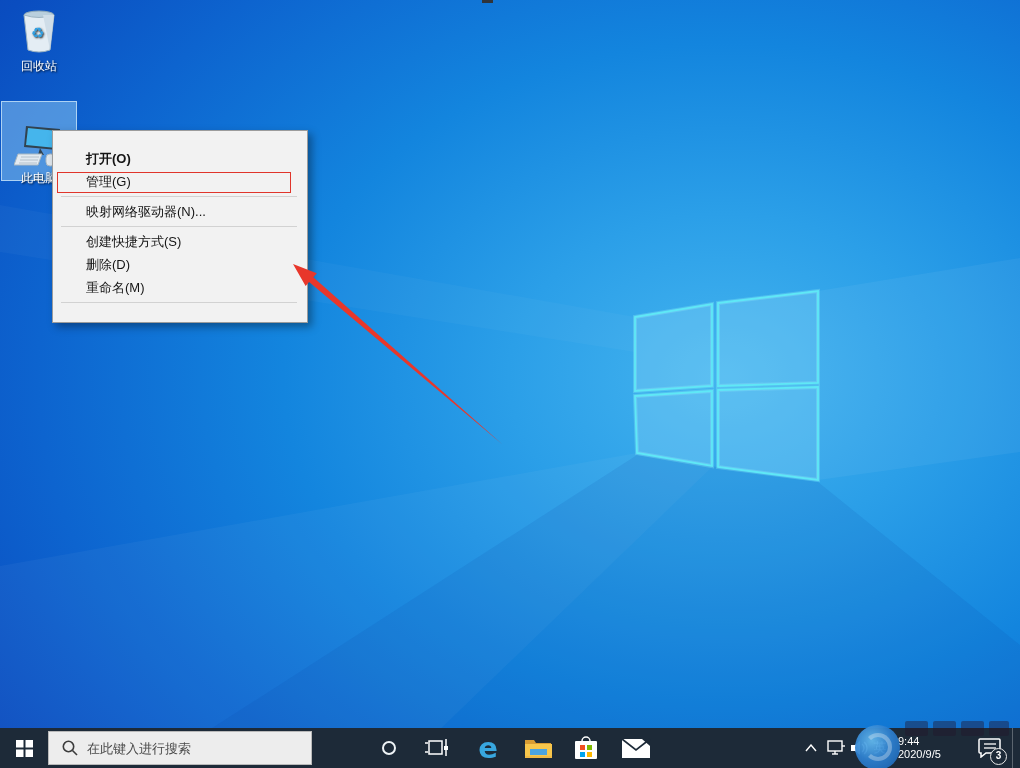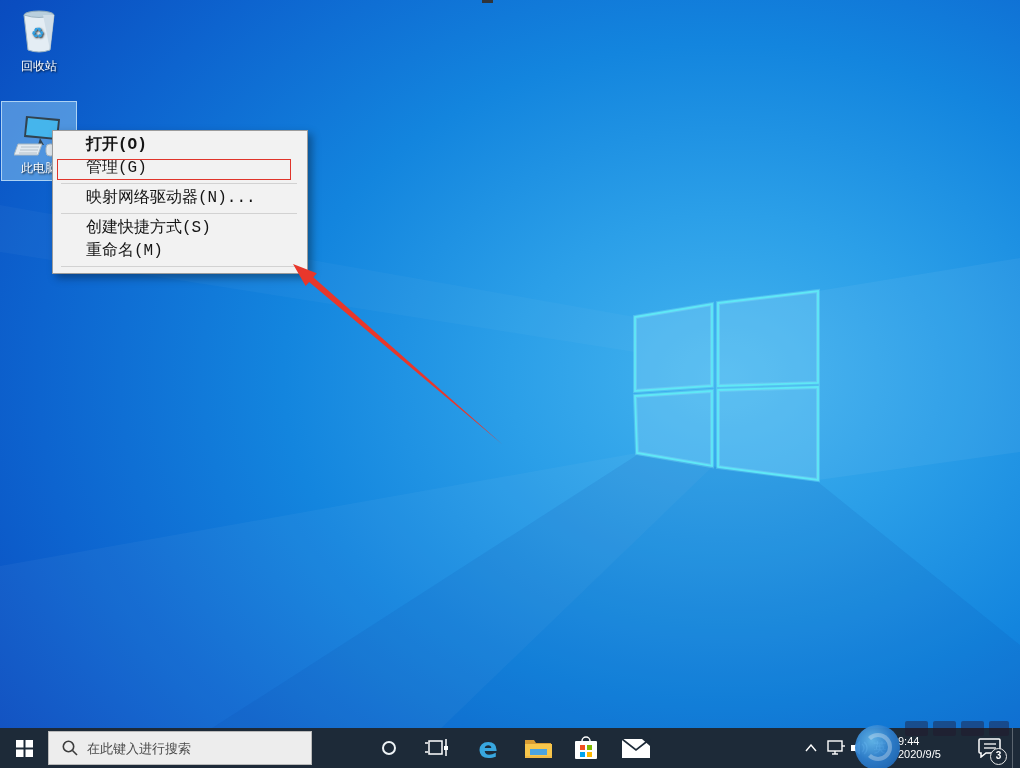--- a/index.html
+++ b/index.html
@@ -14,27 +14,27 @@
   
   #wallpaper-svg { position:absolute; left:0; top:0; z-index:1; pointer-events:none; }
 
   
   #top-mark { position:absolute; left:482px; top:0; width:11px; height:3px; background:#30343a; z-index:2; }
 
   
   .icon-cell { position:absolute; width:76px; text-align:center; color:#fff; font-size:12px;
     text-shadow:1px 1px 2px rgba(0,0,0,.85); z-index:3; cursor:default; }
   .icon-cell .glyph { display:block; margin:0 auto 2px auto; }
-  #icon-thispc { left:1px; top:101px; padding-top:12px; height:80px;
+  #icon-thispc { left:1px; top:101px; padding-top:22px; height:80px;
     background:rgba(160,215,248,.45); border:1px solid rgba(225,245,255,.65); }
 
   
   #context-menu { position:absolute; left:52px; top:130px; width:256px; z-index:10;
     background:#f2f2f2; border:1px solid #9c9c9c; box-shadow:4px 4px 8px rgba(0,0,0,.35);
-    padding:3px 0; font-size:16px; color:#151515;font-family:Liberation Mono, monospace; }
+    padding:16px 0; font-size:13px; color:#151515; }
   .menu-item { position:relative; height:23px; line-height:23px; padding-left:33px;
     white-space:nowrap; }
   .menu-item.bold { font-weight:bold; }
   .menu-sep { position:relative; height:7px; }
   .menu-sep::after { content:""; position:absolute; left:8px; right:10px; top:3px;
     border-top:1px solid #d2d2d2; }
   #highlight-box { position:absolute; left:4px; top:2px; width:234px; height:21px;
     border:1px solid #e0352b; pointer-events:none; }
 
   
@@ -127,20 +127,21 @@
   <div id="context-menu">
     <div class="menu-item bold">打开(O)</div>
     <div class="menu-item">
       <span>管理(G)</span>
       <div id="highlight-box"></div>
     </div>
     <div class="menu-sep"></div>
     <div class="menu-item">映射网络驱动器(N)...</div>
     <div class="menu-sep"></div>
     <div class="menu-item">创建快捷方式(S)</div>
+    <div class="menu-item">删除(D)</div>
     <div class="menu-item">重命名(M)</div>
     <div class="menu-sep"></div>
   </div>
 
   <svg id="arrow-svg" width="1020" height="768">
     <polygon points="293,264 316.8,273.2 313.3,277.2 502,444 309.1,282.1 305.6,286.1" fill="#e8372b"></polygon>
   </svg>
 
   <div id="wm-circle"></div>
   <div class="wm-frag" style="left:905px;"></div>

